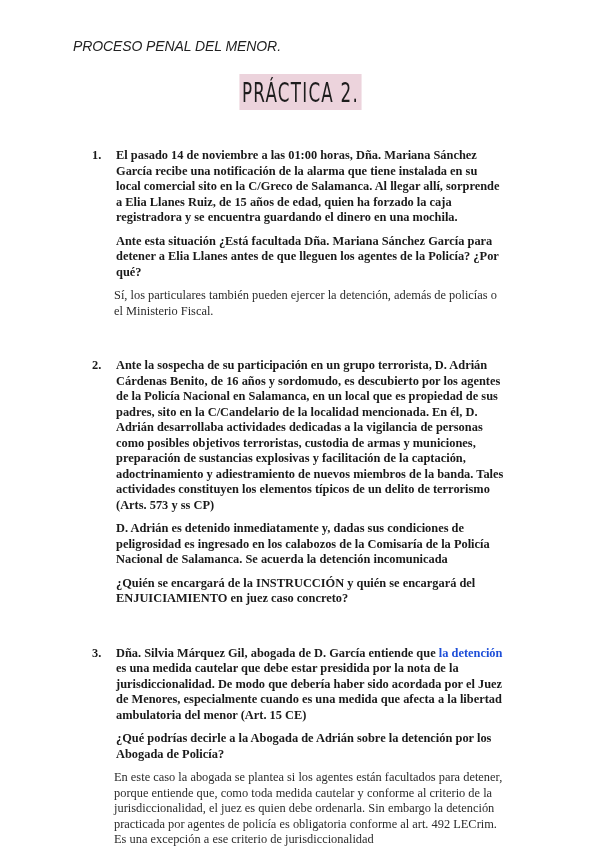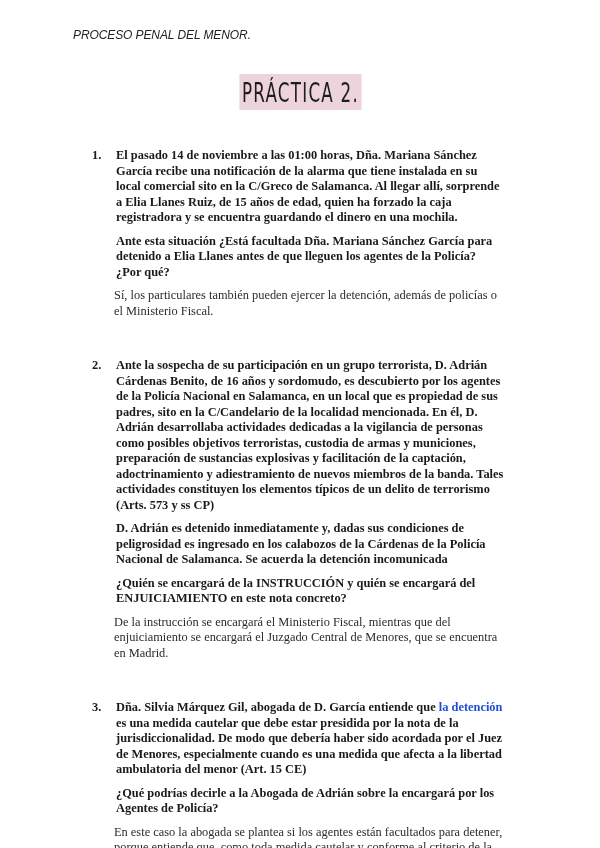--- a/index.html
+++ b/index.html
@@ -11,24 +11,24 @@
       width: 600px;
       height: 848px;
       position: relative;
       overflow: hidden;
       font-family: "Liberation Serif", "DejaVu Serif", serif;
       color: #1a1a1a;
     }
     .page-header {
       position: absolute;
       left: 73px;
-      top: 28px;
+      top: 38px;
       font-family: "Liberation Sans", "DejaVu Sans", sans-serif;
       font-style: italic;
-      font-size: 12px;
+      font-size: 14px;
       letter-spacing: -0.1px;
       color: #222;
     }
     .title-wrap {
       position: absolute;
       left: 0;
       width: 600px;
       top: 74px;
       text-align: center;
     }
@@ -90,31 +90,30 @@
 <div class="page-header">PROCESO PENAL DEL MENOR.</div>
 
 <div class="title-wrap">
   <span class="title">PRÁCTICA 2.</span>
 </div>
 
 <ol class="questions">
   <li class="q" id="q1">
     <span class="q-num">1.</span>
     <p class="q-block">El pasado 14 de noviembre a las 01:00 horas, Dña. Mariana Sánchez García recibe una notificación de la alarma que tiene instalada en su local comercial sito en la C/Greco de Salamanca. Al llegar allí, sorprende a Elia Llanes Ruiz, de 15 años de edad, quien ha forzado la caja registradora y se encuentra guardando el dinero en una mochila.</p>
-    <p class="q-block">Ante esta situación ¿Está facultada Dña. Mariana Sánchez García para detenido a Elia Llanes antes de que lleguen los agentes de la Policía? ¿Por qué?</p>
+    <p class="q-block">Ante esta situación ¿Está facultada Dña. Mariana Sánchez García para detener a Elia Llanes antes de que lleguen los agentes de la Policía? ¿Por qué?</p>
     <p class="q-answer">Sí, los particulares también pueden ejercer la detención, además de policías o el Ministerio Fiscal.</p>
   </li>
 
   <li class="q" id="q2">
     <span class="q-num">2.</span>
     <p class="q-block">Ante la sospecha de su participación en un grupo terrorista, D. Adrián Cárdenas Benito, de 16 años y sordomudo, es descubierto por los agentes de la Policía Nacional en Salamanca, en un local que es propiedad de sus padres, sito en la C/Candelario de la localidad mencionada. En él, D. Adrián desarrollaba actividades dedicadas a la vigilancia de personas como posibles objetivos terroristas, custodia de armas y municiones, preparación de sustancias explosivas y facilitación de la captación, adoctrinamiento y adiestramiento de nuevos miembros de la banda. Tales actividades constituyen los elementos típicos de un delito de terrorismo (Arts. 573 y ss CP)</p>
-    <p class="q-block">D. Adrián es detenido inmediatamente y, dadas sus condiciones de peligrosidad es ingresado en los calabozos de la Cárdenas de la Policía Nacional de Salamanca. Se acuerda la detención incomunicada</p>
-    <p class="q-block">¿Quién se encargará de la INSTRUCCIÓN y quién se encargará del ENJUICIAMIENTO en este nota concreto?</p>
-    <p class="q-answer">De la instrucción se encargará el Ministerio Fiscal, mientras que del enjuiciamiento se encargará el Juzgado Central de Menores, que se encuentra en Madrid.</p>
+    <p class="q-block">D. Adrián es detenido inmediatamente y, dadas sus condiciones de peligrosidad es ingresado en los calabozos de la Comisaría de la Policía Nacional de Salamanca. Se acuerda la detención incomunicada</p>
+    <p class="q-block">¿Quién se encargará de la INSTRUCCIÓN y quién se encargará del ENJUICIAMIENTO en juez caso concreto?</p>
   </li>
 
   <li class="q" id="q3">
     <span class="q-num">3.</span>
     <p class="q-block"><span>Dña. Silvia Márquez Gil, abogada de D. García entiende que </span><span class="hl-gray">la detención</span><span> es una medida cautelar que debe estar presidida por la nota de la jurisdiccionalidad. De modo que debería haber sido acordada por el Juez de Menores, especialmente cuando es una medida que afecta a la libertad ambulatoria del menor (Art. 15 CE)</span></p>
-    <p class="q-block">¿Qué podrías decirle a la Abogada de Adrián sobre la encargará por los Agentes de Policía?</p>
+    <p class="q-block">¿Qué podrías decirle a la Abogada de Adrián sobre la detención por los Abogada de Policía?</p>
     <p class="q-answer">En este caso la abogada se plantea si los agentes están facultados para detener, porque entiende que, como toda medida cautelar y conforme al criterio de la jurisdiccionalidad, el juez es quien debe ordenarla. Sin embargo la detención practicada por agentes de policía es obligatoria conforme al art. 492 LECrim. Es una excepción a ese criterio de jurisdiccionalidad</p>
   </li>
 </ol>
 
 </body></html>

